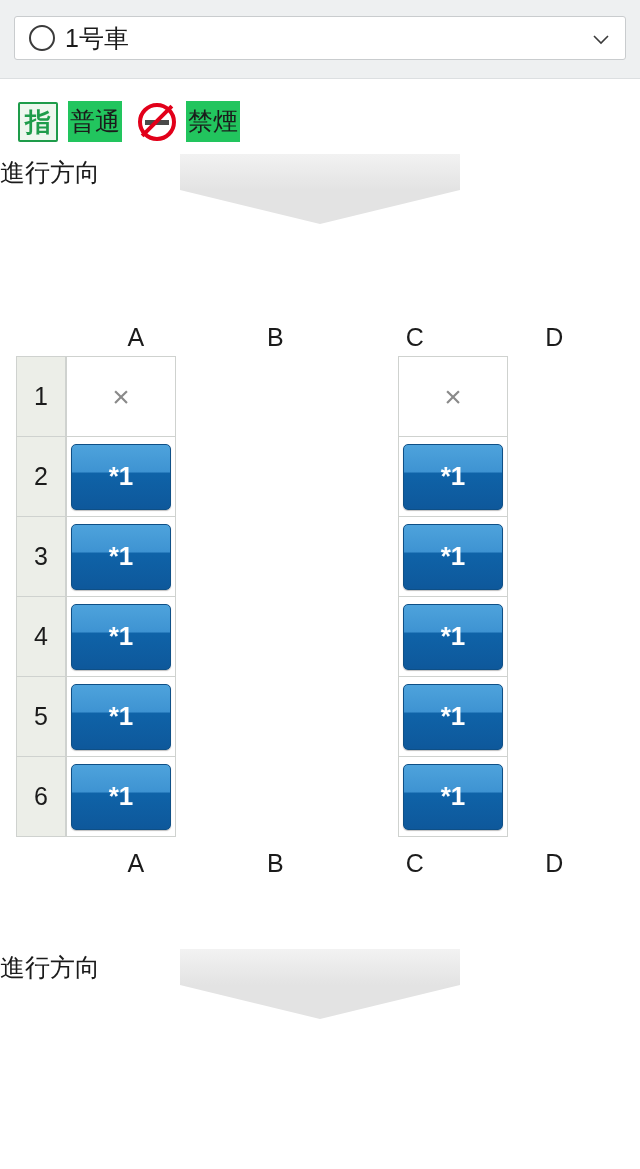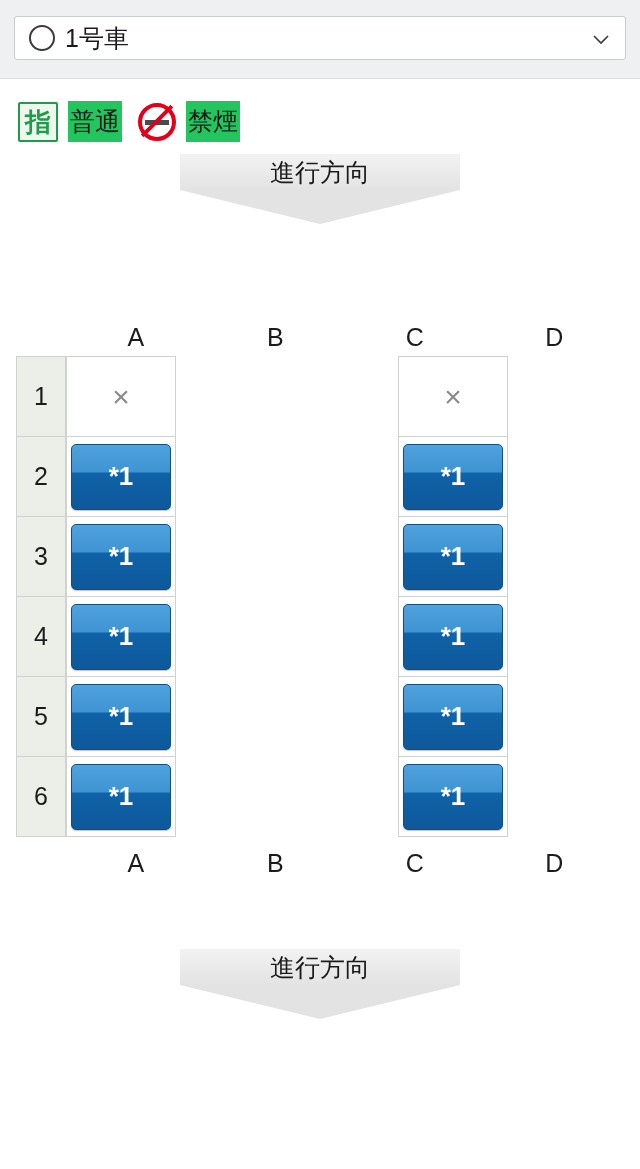--- a/index.html
+++ b/index.html
@@ -124,21 +124,21 @@
   .direction .arrow-tip {
     width: 0; height: 0;
     border-left: 140px solid transparent;
     border-right: 140px solid transparent;
     border-top: 34px solid #e3e3e3;
   }
   .direction .dir-text {
     position: absolute;
     left: 0; right: 0;
     top: 2px;
-    text-align: center;
+    text-align: left;
     font-size: 25px;
     color: #1b1b1b;
   }
 
   
   .seatmap {
     position: relative;
     margin-top: 92px;
     padding: 0 16px;
   }

